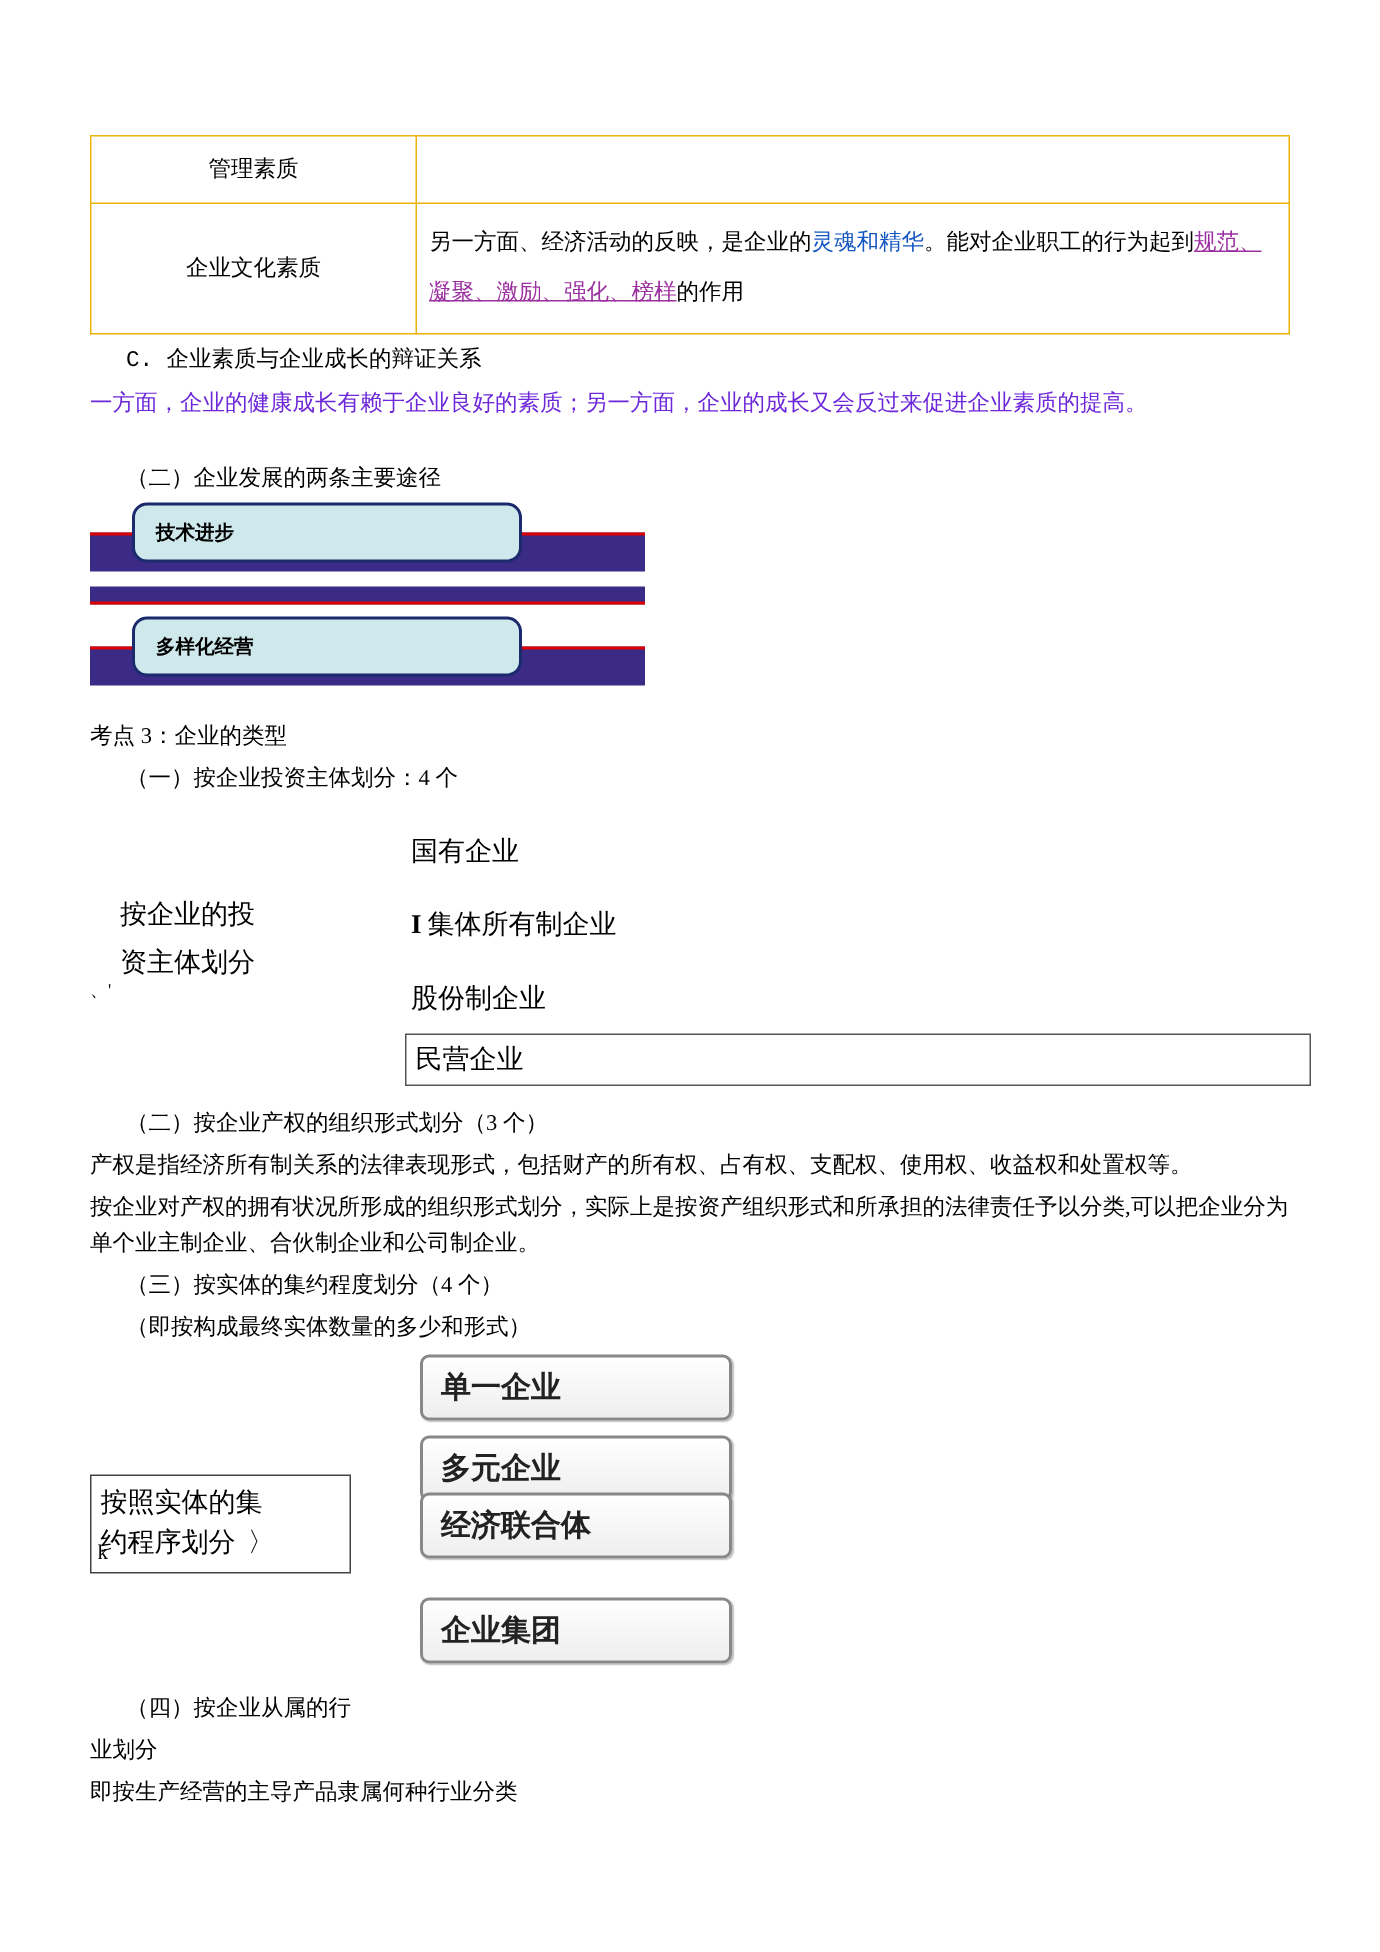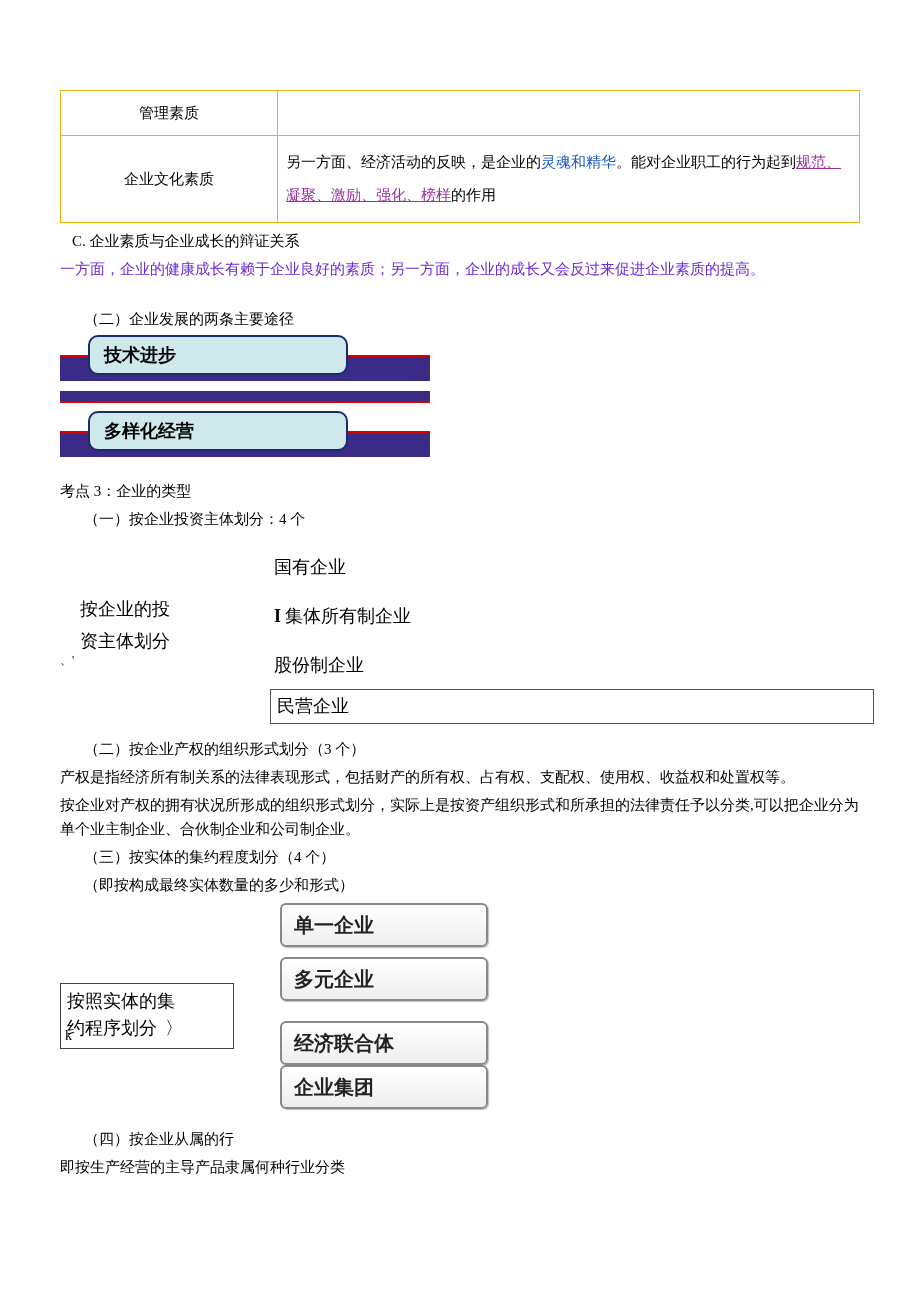--- a/index.html
+++ b/index.html
@@ -57,21 +57,21 @@
     width: 260px; height: 40px;
     background: #cfe8ec;
     border: 2px solid #1a2a6c;
     border-radius: 10px;
     box-sizing: border-box;
     display: flex;
     align-items: center;
     padding-left: 14px;
     font-family: "Microsoft YaHei","Heiti SC",sans-serif;
     font-weight: bold;
-    font-size: 18px;
+    font-size: 13px;
     color: #000;
   }
   .path-gap {
     height: 10px;
     background: #3b2b87;
     border-bottom: 2px solid #d00;
     margin-bottom: 8px;
   }
 
   .tree-wrap {
@@ -95,21 +95,21 @@
     padding: 10px 4px;
   }
   .tree-item.boxed {
     border: 1px solid #555;
     padding: 2px 6px;
     width: 590px;
   }
   .tiny-mark { position:absolute; left:0; top:108px; font-size:12px; }
 
   .para { margin: 4px 0; }
-  .indent { margin-left: 12px; }
+  .indent { margin-left: 24px; font-family: Liberation Mono, monospace; }
 
   
   .agg-wrap { position: relative; height: 220px; margin-top: 6px; }
   .agg-left {
     position: absolute; left: 0; top: 80px;
     width: 160px;
     border: 1px solid #444;
     padding: 4px 6px 6px 6px;
     font-family: Liberation Serif, serif;
     font-size: 18px;
@@ -202,20 +202,21 @@
   <div class="agg-wrap">
     <div class="agg-left">
       <div>按照实体的集</div>
       <div>
         <span>约程序划分</span><span class="arrow">〉</span>
       </div>
       <span class="agg-k">k</span>
     </div>
     <div class="agg-item" style="top:0;">单一企业</div>
     <div class="agg-item" style="top:54px;">多元企业</div>
-    <div class="agg-item" style="top:118px;">经济联合体</div>
+    <div class="agg-item" style="top:92px;">经济联合体</div>
     <div class="agg-item" style="top:162px;">企业集团</div>
   </div>
 
   <div class="sec-title" style="margin-top:4px;">（四）按企业从属的行</div>
+  <div class="para">业划分</div>
   <div class="para">即按生产经营的主导产品隶属何种行业分类</div>
 
 </div>
 
 </body></html>

